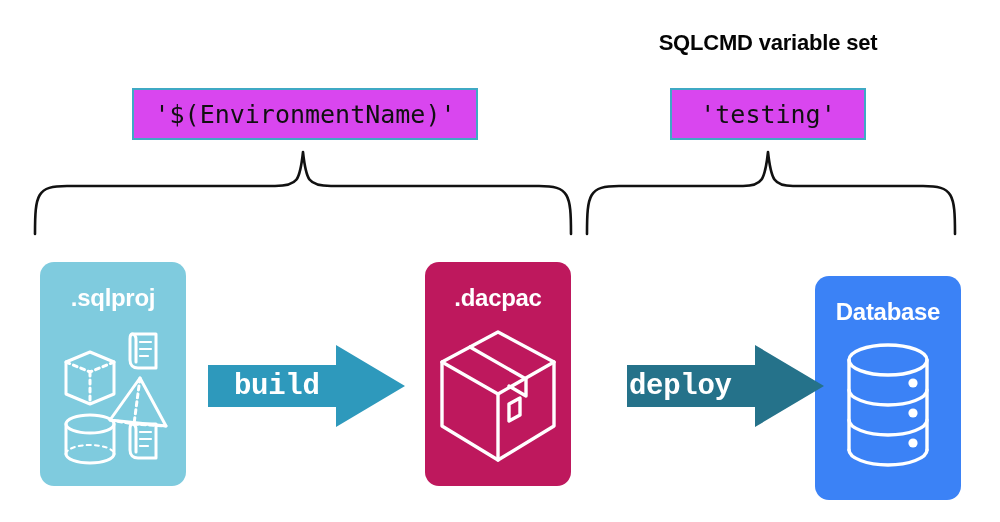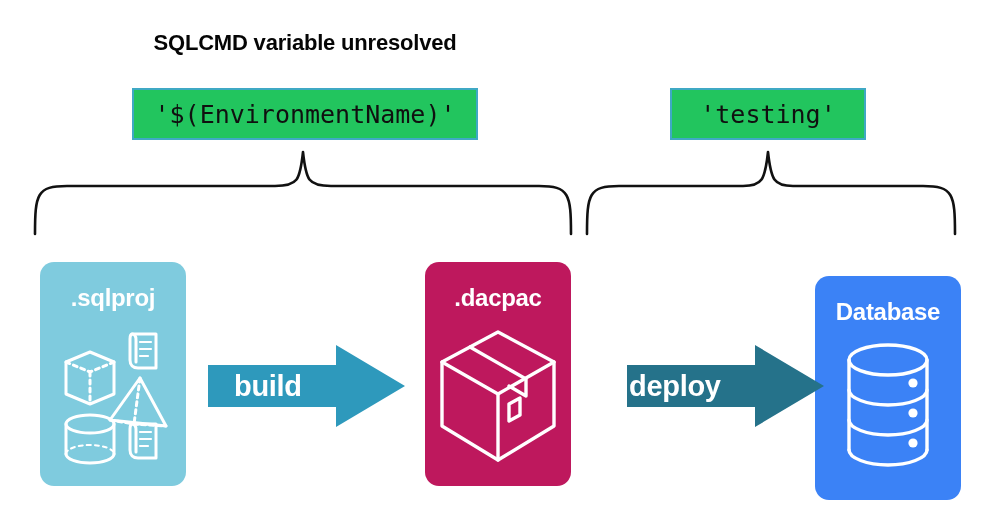--- a/index.html
+++ b/index.html
@@ -16,21 +16,21 @@
     font-weight:bold;
     font-size:22px;
     color:#050505;
     white-space:nowrap;
     transform:translateX(-50%);
     letter-spacing:-0.2px;
   }
   .codebox{
     position:absolute;
     box-sizing:border-box;
-    background:#22c55e;
+    background:#d946ef;
     border:2px solid #3FA9C4;
     display:flex;
     align-items:center;
     justify-content:center;
     font-family:"DejaVu Sans Mono", monospace;
     font-size:25px;
     color:#101010;
     white-space:nowrap;
   }
   .stagebox{
@@ -54,37 +54,37 @@
   }
   .iconwrap svg{display:block;width:100%;height:100%;}
   .arrowwrap{position:absolute;}
   .arrowwrap svg{display:block;width:100%;height:100%;}
   .arrowlabel{
     position:absolute;
     left:0;top:0;right:0;bottom:0;
     display:flex;align-items:center;
     padding-left:26px;
     box-sizing:border-box;
-    font-family:Liberation Sans, sans-serif;
+    font-family:Liberation Mono, monospace;
     font-weight:bold;
     font-size:29px;
     color:#ffffff;
     letter-spacing:-0.3px;
     pointer-events:none;
   }
   .bracewrap{position:absolute;}
   .bracewrap svg{display:block;width:100%;height:100%;}
 </style>
 </head>
 <body>
 
 <div id="stage">
 
-  <div class="hdr" style="left:305px;top:30px;">SQLCMD variable unresolved</div>
 
+  <div class="hdr" style="left:768px;top:30px;">SQLCMD variable set</div>
 
   <div class="codebox" style="left:132px;top:88px;width:346px;height:52px;">'$(EnvironmentName)'</div>
 
   <div class="codebox" style="left:670px;top:88px;width:196px;height:52px;">'testing'</div>
 
   <div class="bracewrap" style="left:32px;top:150px;width:542px;height:86px;">
     <svg viewBox="0 0 542 86" preserveAspectRatio="none">
       <path d="M3 84 C3 44 5 36 35 36 L243 36 C266 36 268 30 271 2
                C274 30 276 36 299 36 L507 36 C537 36 539 44 539 84" fill="none" stroke="#111111" stroke-width="2.6" stroke-linecap="round" stroke-linejoin="round"></path>
     </svg>

